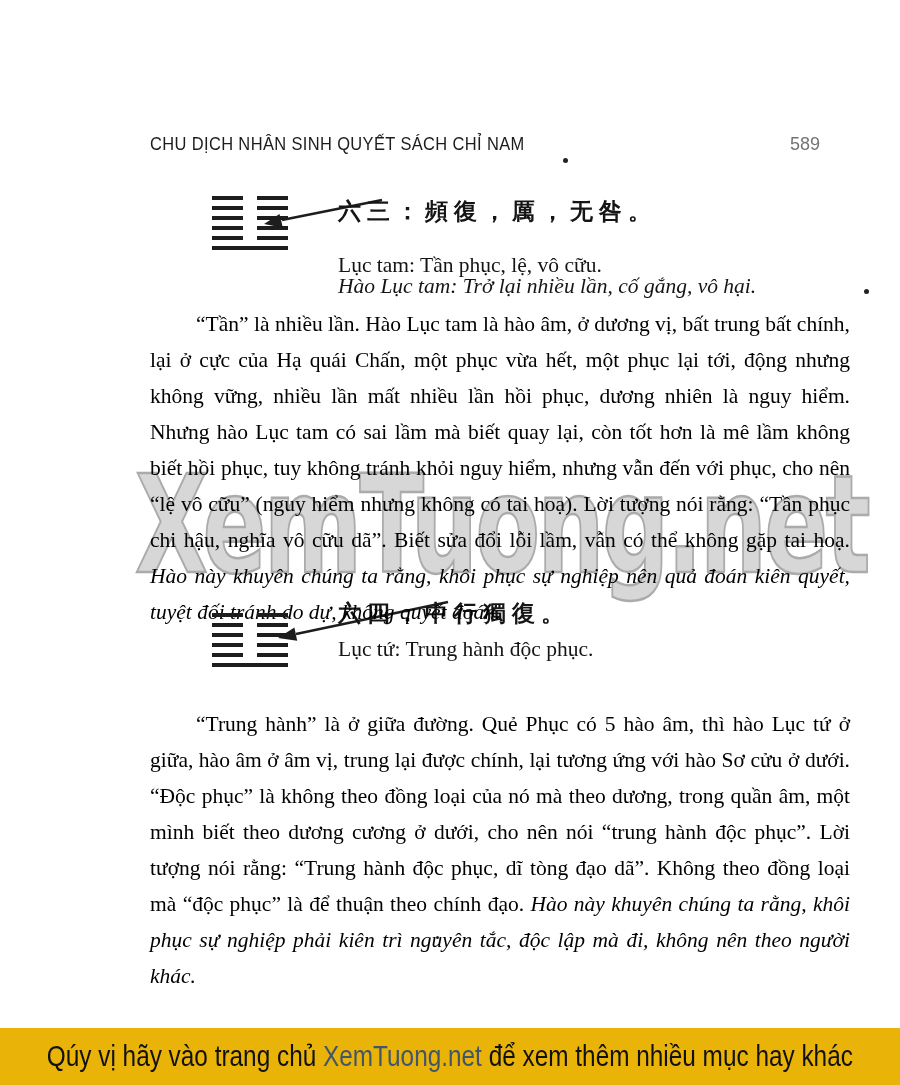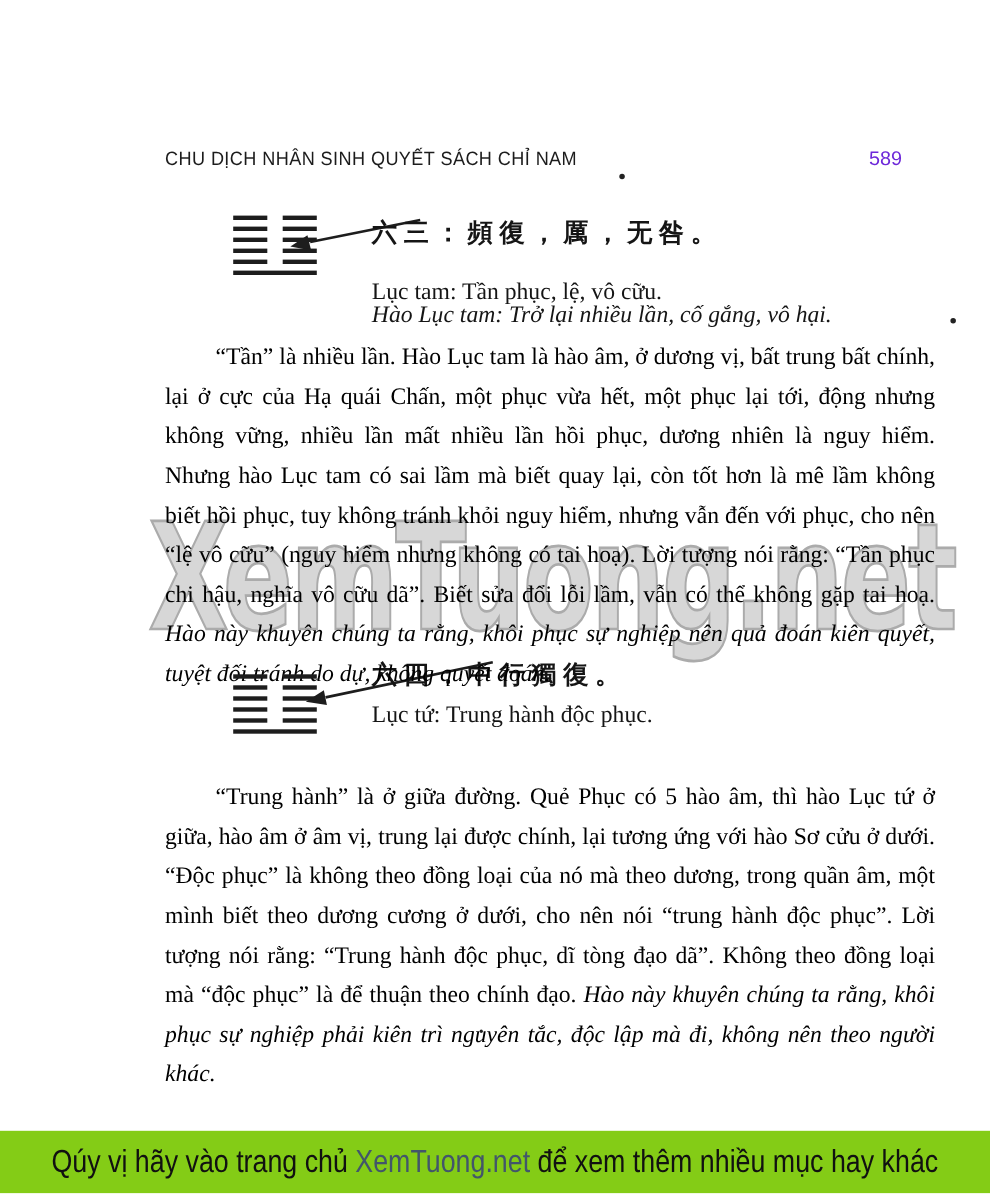--- a/index.html
+++ b/index.html
@@ -22,21 +22,21 @@
   }
   .running-head .title {
     font-size: 17.5px;
     letter-spacing: 0.4px;
     transform: scaleX(0.94);
     transform-origin: left center;
     color: #1c1c1c;
   }
   .running-head .folio {
     font-size: 18px;
-    color: #6d28d9;
+    color: #737373;
     position: relative;
     left: -30px;
   }
   
   .hexagram {
     position: absolute;
     width: 76px;
   }
   .hex-row { margin-bottom: 6px; height: 4px; }
   .hex-row.broken { display: flex; justify-content: space-between; }
@@ -104,21 +104,21 @@
     z-index: 1;
     white-space: nowrap;
     pointer-events: none;
   }
   
   .speck { position: absolute; background: #222; border-radius: 50%; z-index: 2; }
   
   .footer-banner {
     position: absolute;
     left: 0; top: 1028px; width: 900px; height: 57px;
-    background: #84cc16;
+    background: #eab308;
     display: flex; align-items: center; justify-content: center;
     font-family: "Liberation Sans", sans-serif;
     font-size: 29px;
     white-space: nowrap;
     z-index: 3;
   }
   .footer-banner .inner {
     transform: scaleX(0.84);
     transform-origin: center;
     color: #111111;

